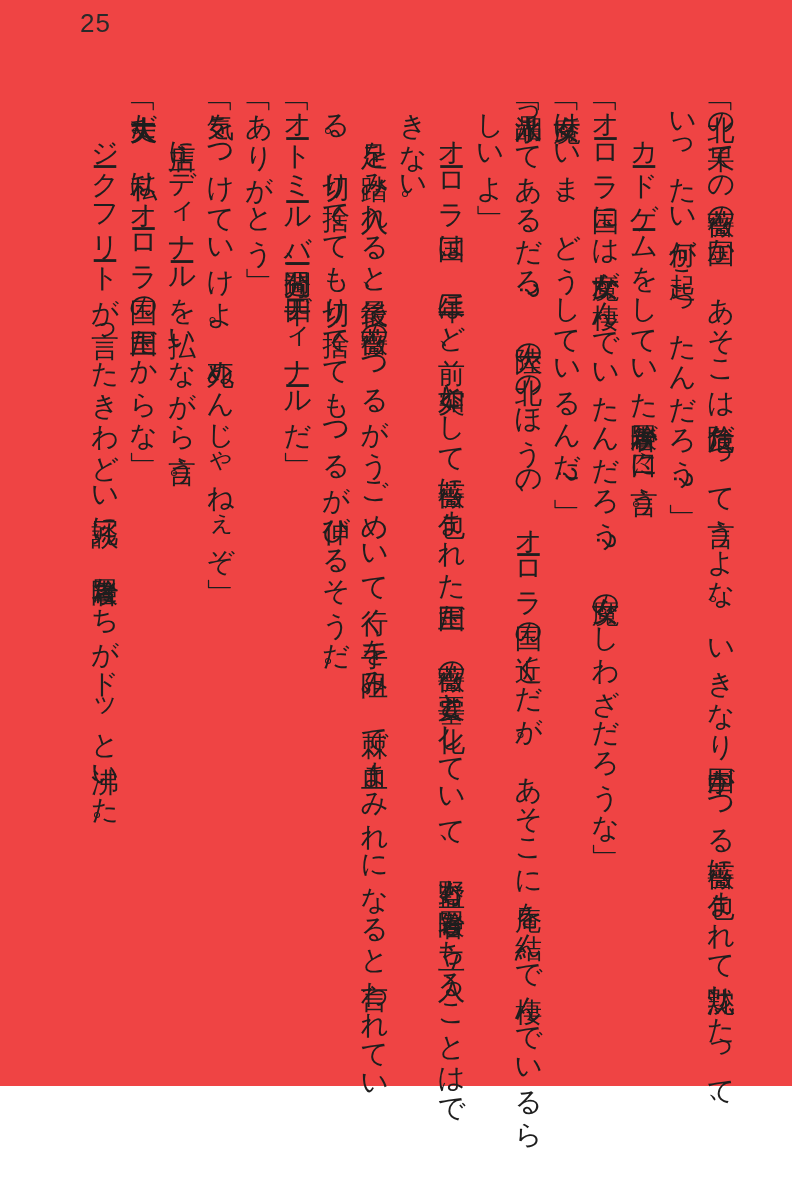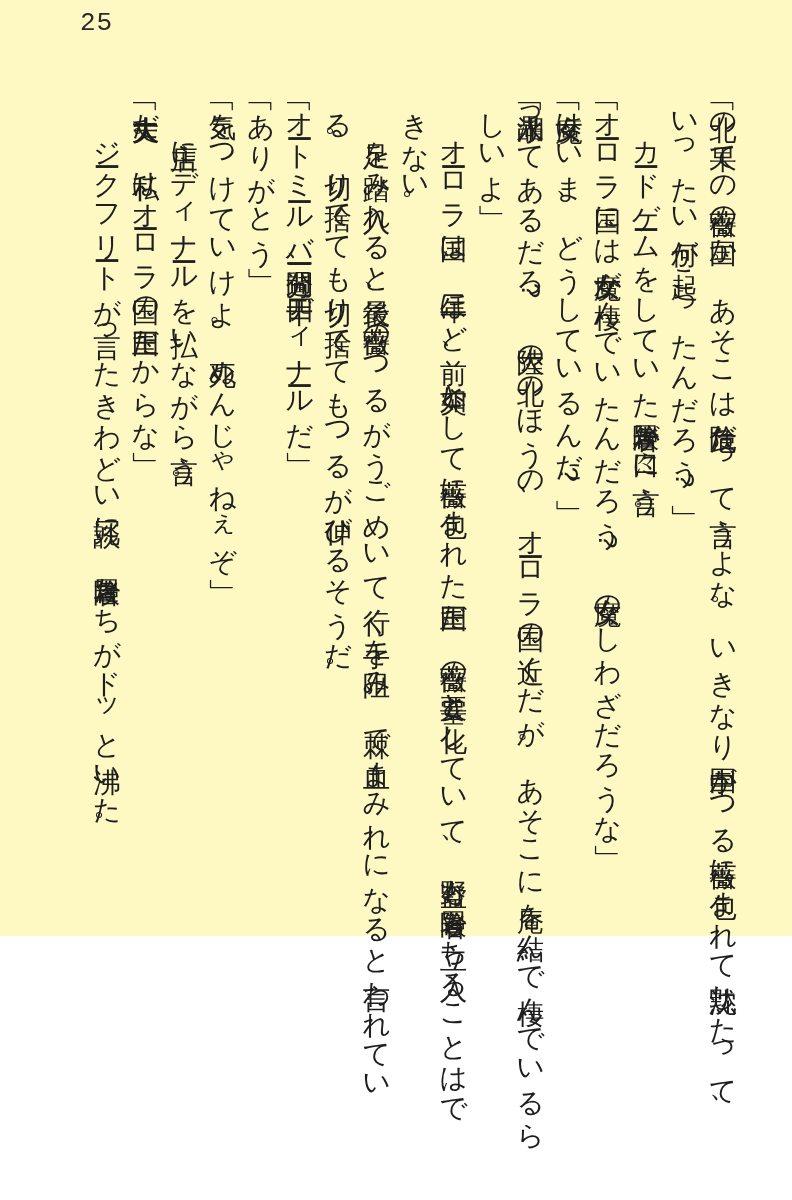--- a/index.html
+++ b/index.html
@@ -5,24 +5,24 @@
   html, body {
     margin: 0;
     padding: 0;
     width: 792px;
     height: 1200px;
     overflow: hidden;
   }
   .book-page {
     position: relative;
     width: 792px;
-    height: 936px;
-    background: #fef9c3;
+    height: 1086px;
+    background: #ef4444;
     color: #1e1e1e;
-    font-family: Liberation Mono, monospace;
+    font-family: Liberation Sans, sans-serif;
   }
   .page-number {
     position: absolute;
     top: 8px;
     left: 80px;
     font-size: 26px;
     letter-spacing: 1px;
     color: #2a2a2a;
   }
   .text-area {

